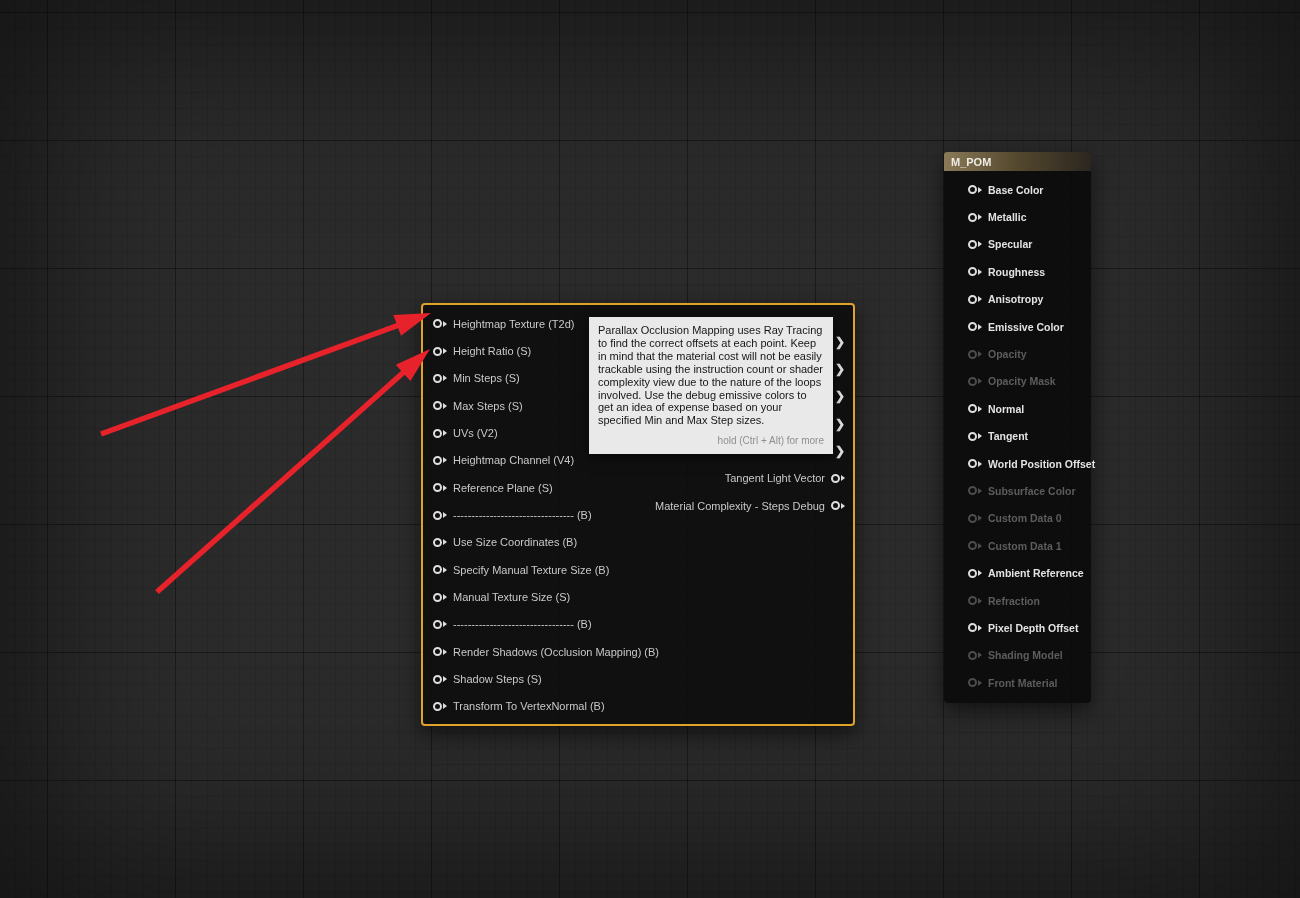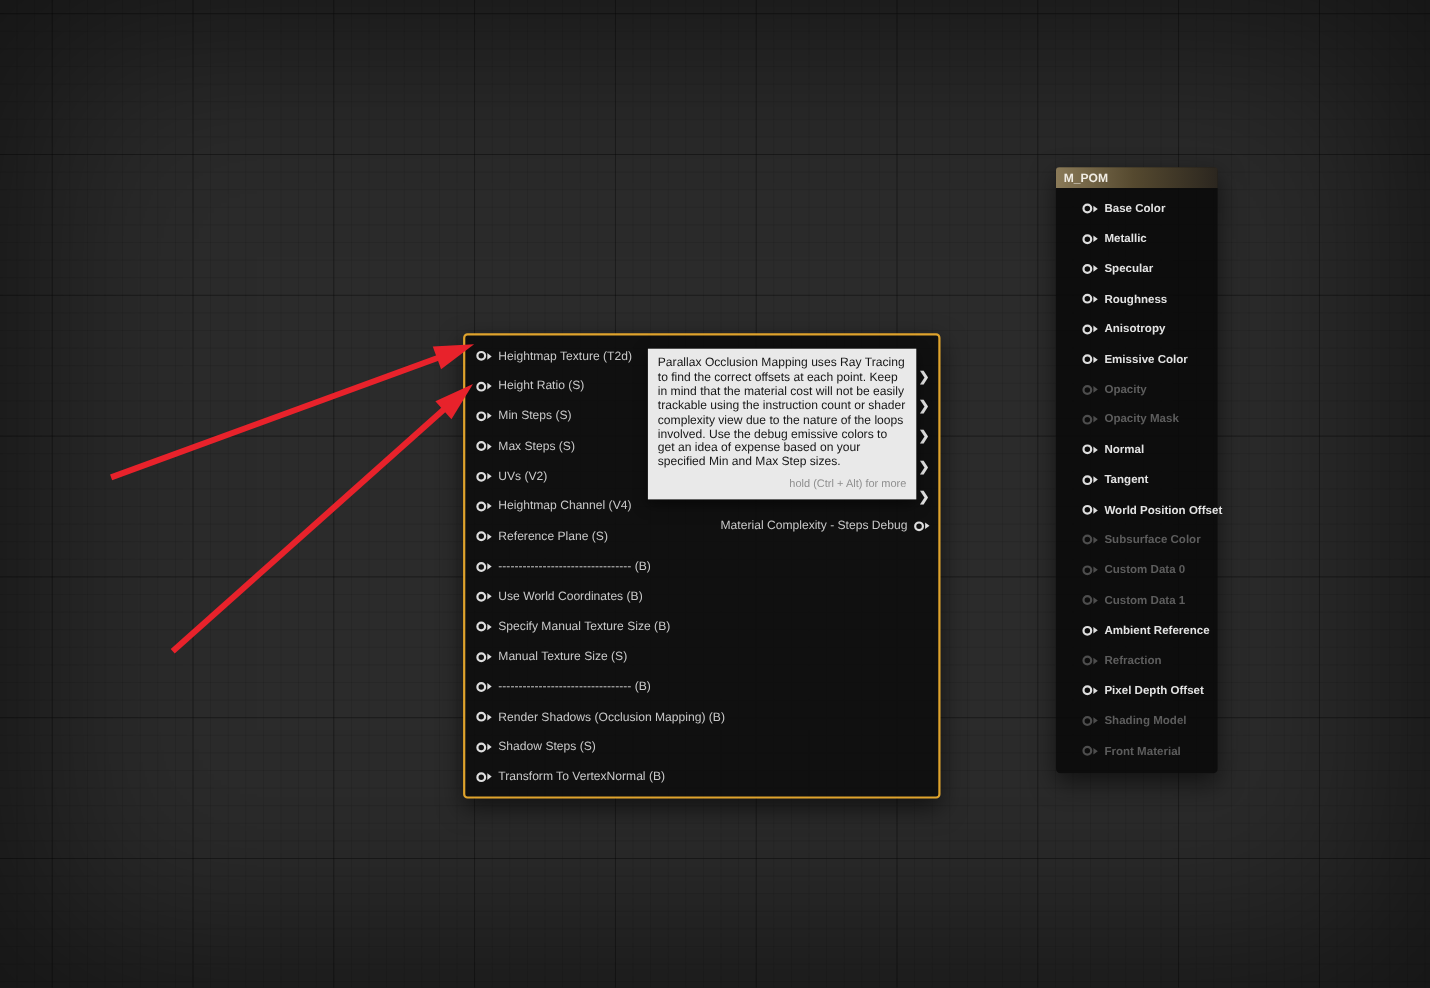--- a/index.html
+++ b/index.html
@@ -39,21 +39,21 @@
 
   
   .tooltip {
     position:absolute; left:589px; top:317px; width:244px; z-index:30;
     background:#e9e9e9; color:#161616; padding:7px 9px 6px;
     font-size:11px; line-height:12.9px; box-shadow:0 4px 12px rgba(0,0,0,.55);
   }
   .tooltip-hint { margin-top:8px; text-align:right; color:#8f8f8f; font-size:10px; }
 
   
-  .mpom { left:944px; top:152px; width:147px; background:rgba(10,10,10,.9);margin-left:16px; }
+  .mpom { left:944px; top:152px; width:147px; background:rgba(10,10,10,.9); }
   .mpom-title {
     height:19px; display:flex; align-items:center; padding:0 7px;
     background:linear-gradient(90deg,#8a7a58 0%, #55492f 48%, #2b261f 100%);
     border-radius:3px 3px 0 0; font-size:11px; font-weight:700; color:#f0ece4;
   }
   .mpom-body { padding:5px 0 7px; }
   .mpom .pin-row { height:27.4px; gap:6px; padding:0 24px; font-size:10.5px; font-weight:600; color:#e3e3e3;text-align:right; }
   .pin-row.disabled { color:#5d5d5d; }
   .pin-row.disabled .pin-circle { border-color:#4d4d4d; }
   .pin-row.disabled .pin-tri { border-left-color:#4d4d4d; }
@@ -131,21 +131,21 @@
             <span class="pin-tri"></span>
           </span>
           <span class="pin-label">--------------------------------- (B)</span>
         </div>
 
         <div class="pin-row">
           <span class="pin">
             <span class="pin-circle"></span>
             <span class="pin-tri"></span>
           </span>
-          <span class="pin-label">Use World Coordinates (B)</span>
+          <span class="pin-label">Use Size Coordinates (B)</span>
         </div>
 
         <div class="pin-row">
           <span class="pin">
             <span class="pin-circle"></span>
             <span class="pin-tri"></span>
           </span>
           <span class="pin-label">Specify Manual Texture Size (B)</span>
         </div>
 
@@ -209,20 +209,27 @@
           <div class="out-row">
             <span class="chevron">❯</span>
           </div>
 
           <div class="out-row">
             <span class="chevron">❯</span>
           </div>
         </div>
       <div>
 
+          <div class="out-row">
+            <span class="pin-label">Tangent Light Vector</span>
+            <span class="pin">
+              <span class="pin-circle"></span>
+              <span class="pin-tri"></span>
+            </span>
+          </div>
 
           <div class="out-row">
             <span class="pin-label">Material Complexity - Steps Debug</span>
             <span class="pin">
               <span class="pin-circle"></span>
               <span class="pin-tri"></span>
             </span>
           </div>
         </div>
     </div>

